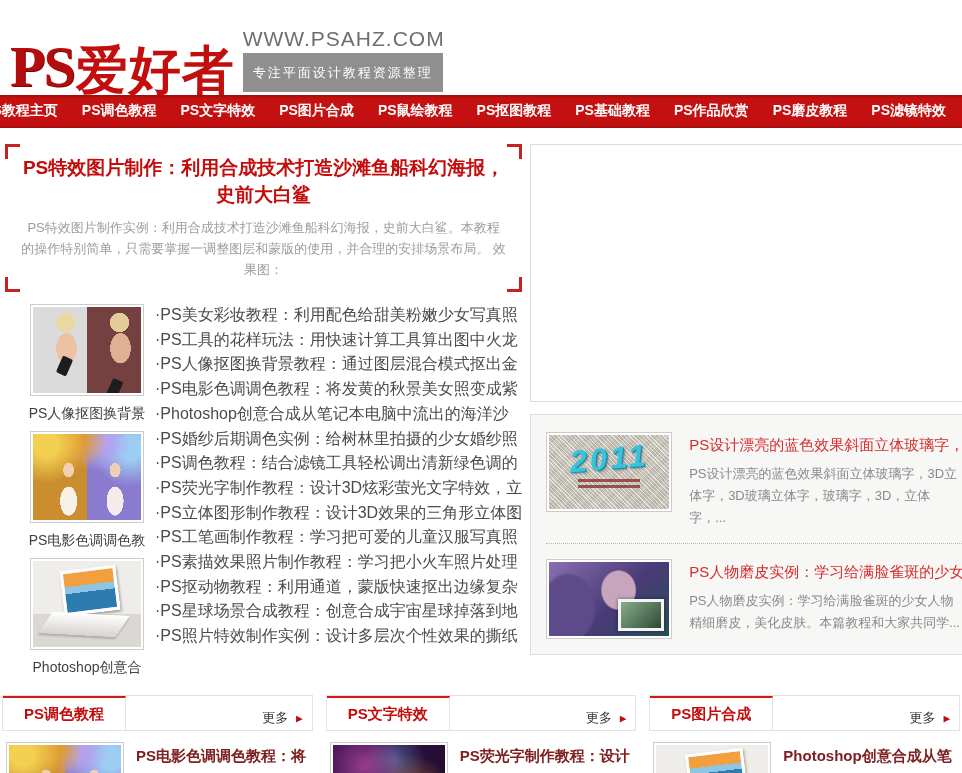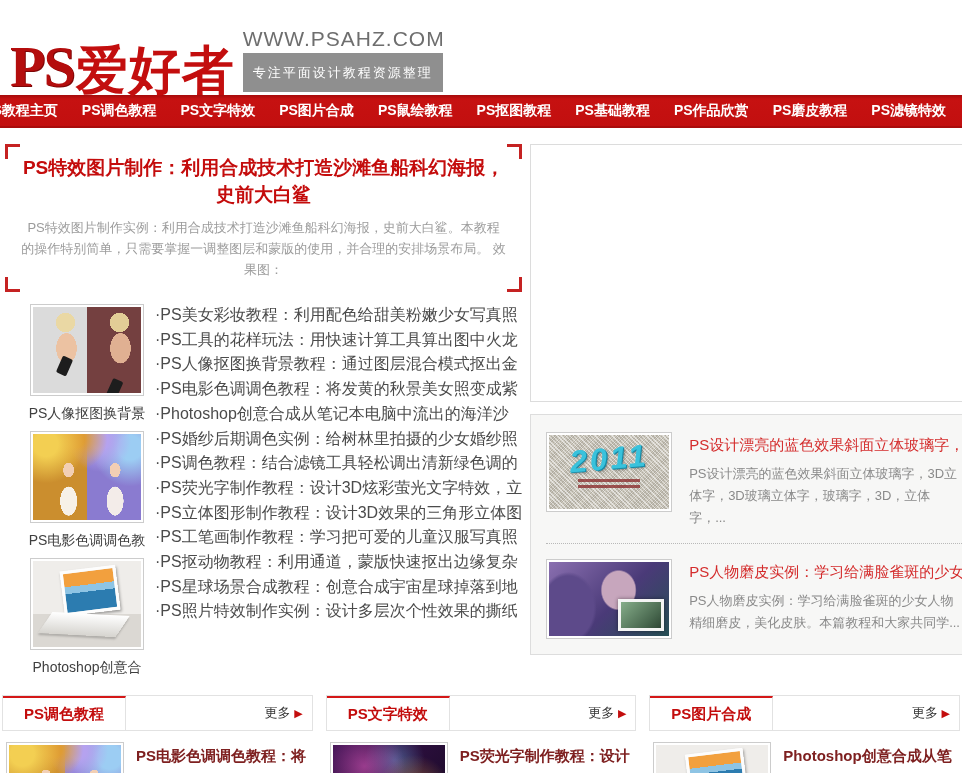--- a/index.html
+++ b/index.html
@@ -55,21 +55,21 @@
   .side-info { flex:1; min-width:0; }
   .side-title { display:block; color:#d42c2c; font-size:15px; line-height:20px; margin:3px 0 8px; text-decoration:none; white-space:nowrap; overflow:hidden; }
   .side-desc { color:#8a8a8a; font-size:13px; line-height:22px; }
   .side-sep { border:0; border-top:1px dotted #b9b9b9; margin:14px 0 15px; }
 
   
   .bottom-row { display:flex; gap:13px; margin-top:10px; padding:0 2px 0 2px; }
   .bcol { flex:1; min-width:0; }
   .bcol-head { height:36px; border:1px solid #e2e2e2; background:#fff; display:flex; }
   .bcol-tab { line-height:32px; padding:0 21px; font-size:15px; font-weight:bold; color:#c30d0d; border-top:2px solid #d41717; border-right:1px solid #e2e2e2; background:#fff; text-decoration:none; }
-  .bcol-more { margin-left:auto; font-size:13px; color:#333; line-height:34px; padding-right:9px; text-decoration:none; }
+  .bcol-more { margin-left:auto; font-size:13px; color:#333; line-height:45px; padding-right:9px; text-decoration:none;font-family:Liberation Mono, monospace; }
   .bcol-more .arr { color:#c30d0d; font-size:11px; }
   .bcol-item { display:flex; gap:12px; padding:11px 4px 12px; border-bottom:1px dashed #c9c9c9; }
   .bcol-thumb-card { width:118px; height:82px; border:1px solid #ccc; background:#fff; padding:2px; flex-shrink:0; }
   .bcol-info { flex:1; min-width:0; }
   .bcol-title { display:block; font-size:15px; font-weight:bold; color:#7e2020; margin:5px 0 7px; text-decoration:none; white-space:nowrap; overflow:hidden; }
 
   
   .watermark { position:absolute; right:0; bottom:8px; font-size:31px; font-weight:bold; color:rgba(128,128,128,.88);
     text-shadow:-2px 0 #fff,2px 0 #fff,0 -2px #fff,0 2px #fff,-1px -1px #fff,1px 1px #fff,-1px 1px #fff,1px -1px #fff;
     letter-spacing:1px; z-index:40; pointer-events:none; }
@@ -178,20 +178,21 @@
           <li><a>·PS美女彩妆教程：利用配色给甜美粉嫩少女写真照</a></li>
           <li><a>·PS工具的花样玩法：用快速计算工具算出图中火龙</a></li>
           <li><a>·PS人像抠图换背景教程：通过图层混合模式抠出金</a></li>
           <li><a>·PS电影色调调色教程：将发黄的秋景美女照变成紫</a></li>
           <li><a>·Photoshop创意合成从笔记本电脑中流出的海洋沙</a></li>
           <li><a>·PS婚纱后期调色实例：给树林里拍摄的少女婚纱照</a></li>
           <li><a>·PS调色教程：结合滤镜工具轻松调出清新绿色调的</a></li>
           <li><a>·PS荧光字制作教程：设计3D炫彩萤光文字特效，立</a></li>
           <li><a>·PS立体图形制作教程：设计3D效果的三角形立体图</a></li>
           <li><a>·PS工笔画制作教程：学习把可爱的儿童汉服写真照</a></li>
+          <li><a>·PS素描效果照片制作教程：学习把小火车照片处理</a></li>
           <li><a>·PS抠动物教程：利用通道，蒙版快速抠出边缘复杂</a></li>
           <li><a>·PS星球场景合成教程：创意合成宇宙星球掉落到地</a></li>
           <li><a>·PS照片特效制作实例：设计多层次个性效果的撕纸</a></li>
         </ul>
       </div>
     </div>
 
     <div class="col-right">
       <div class="ad-box"></div>
 

